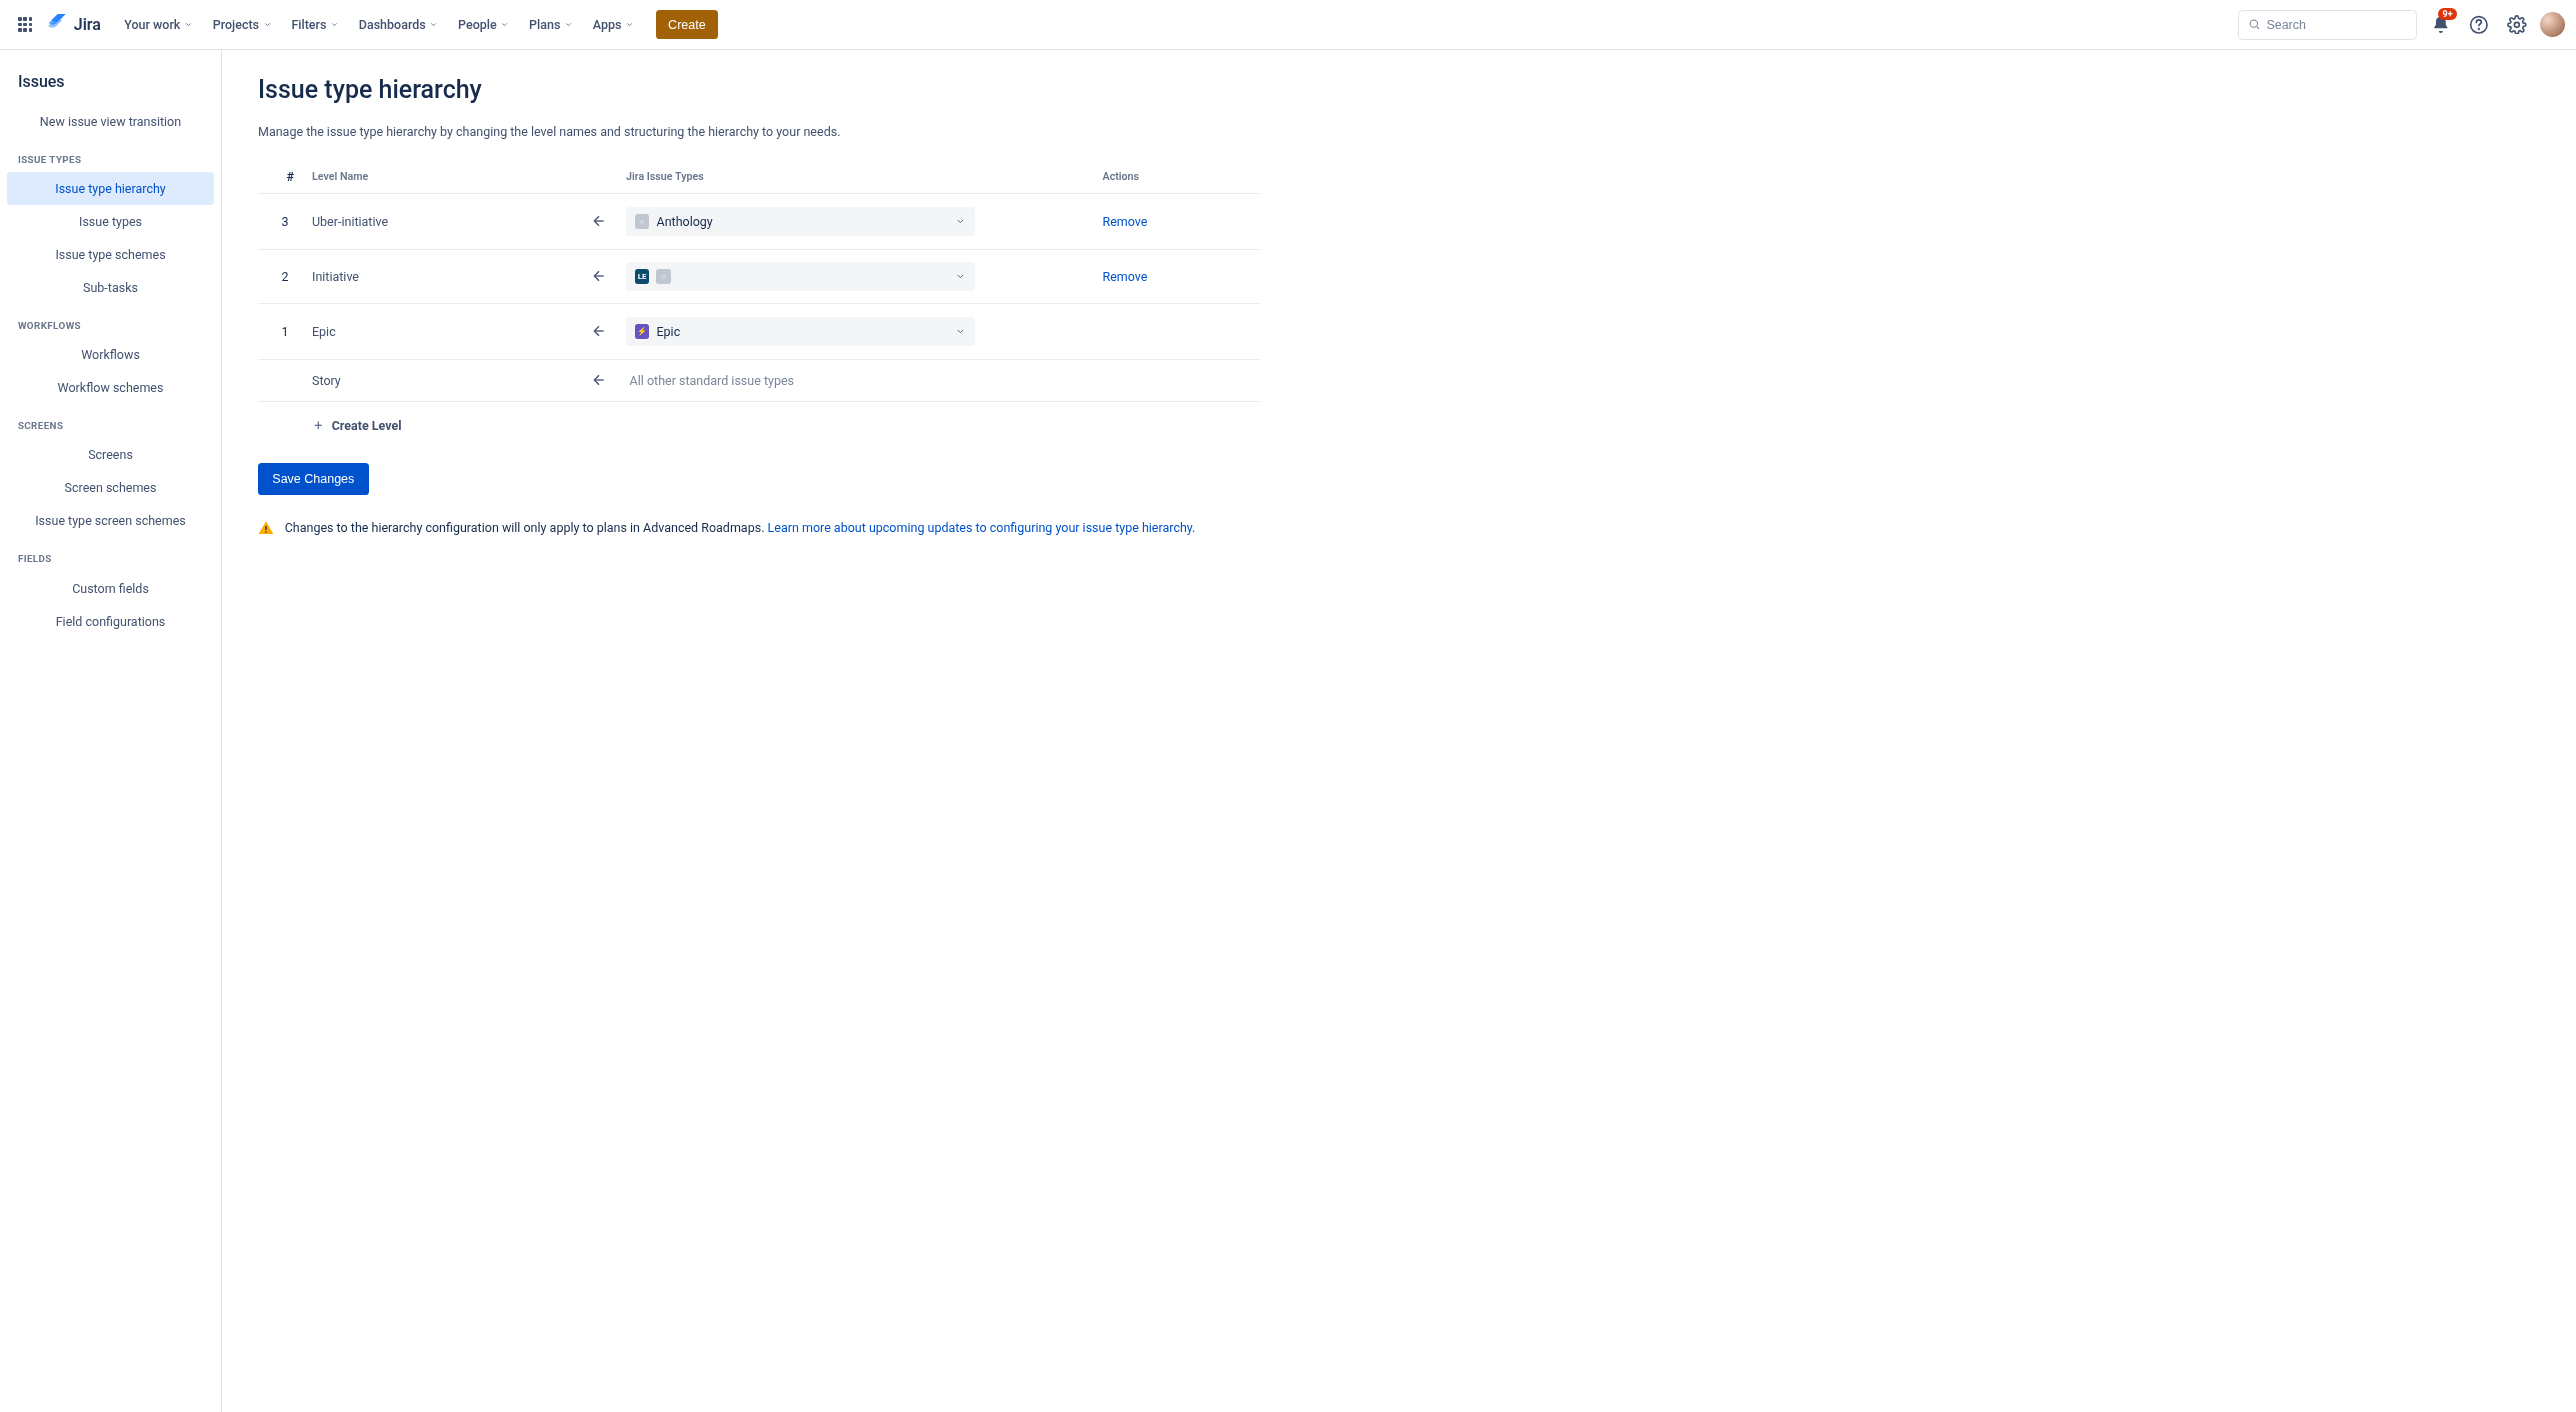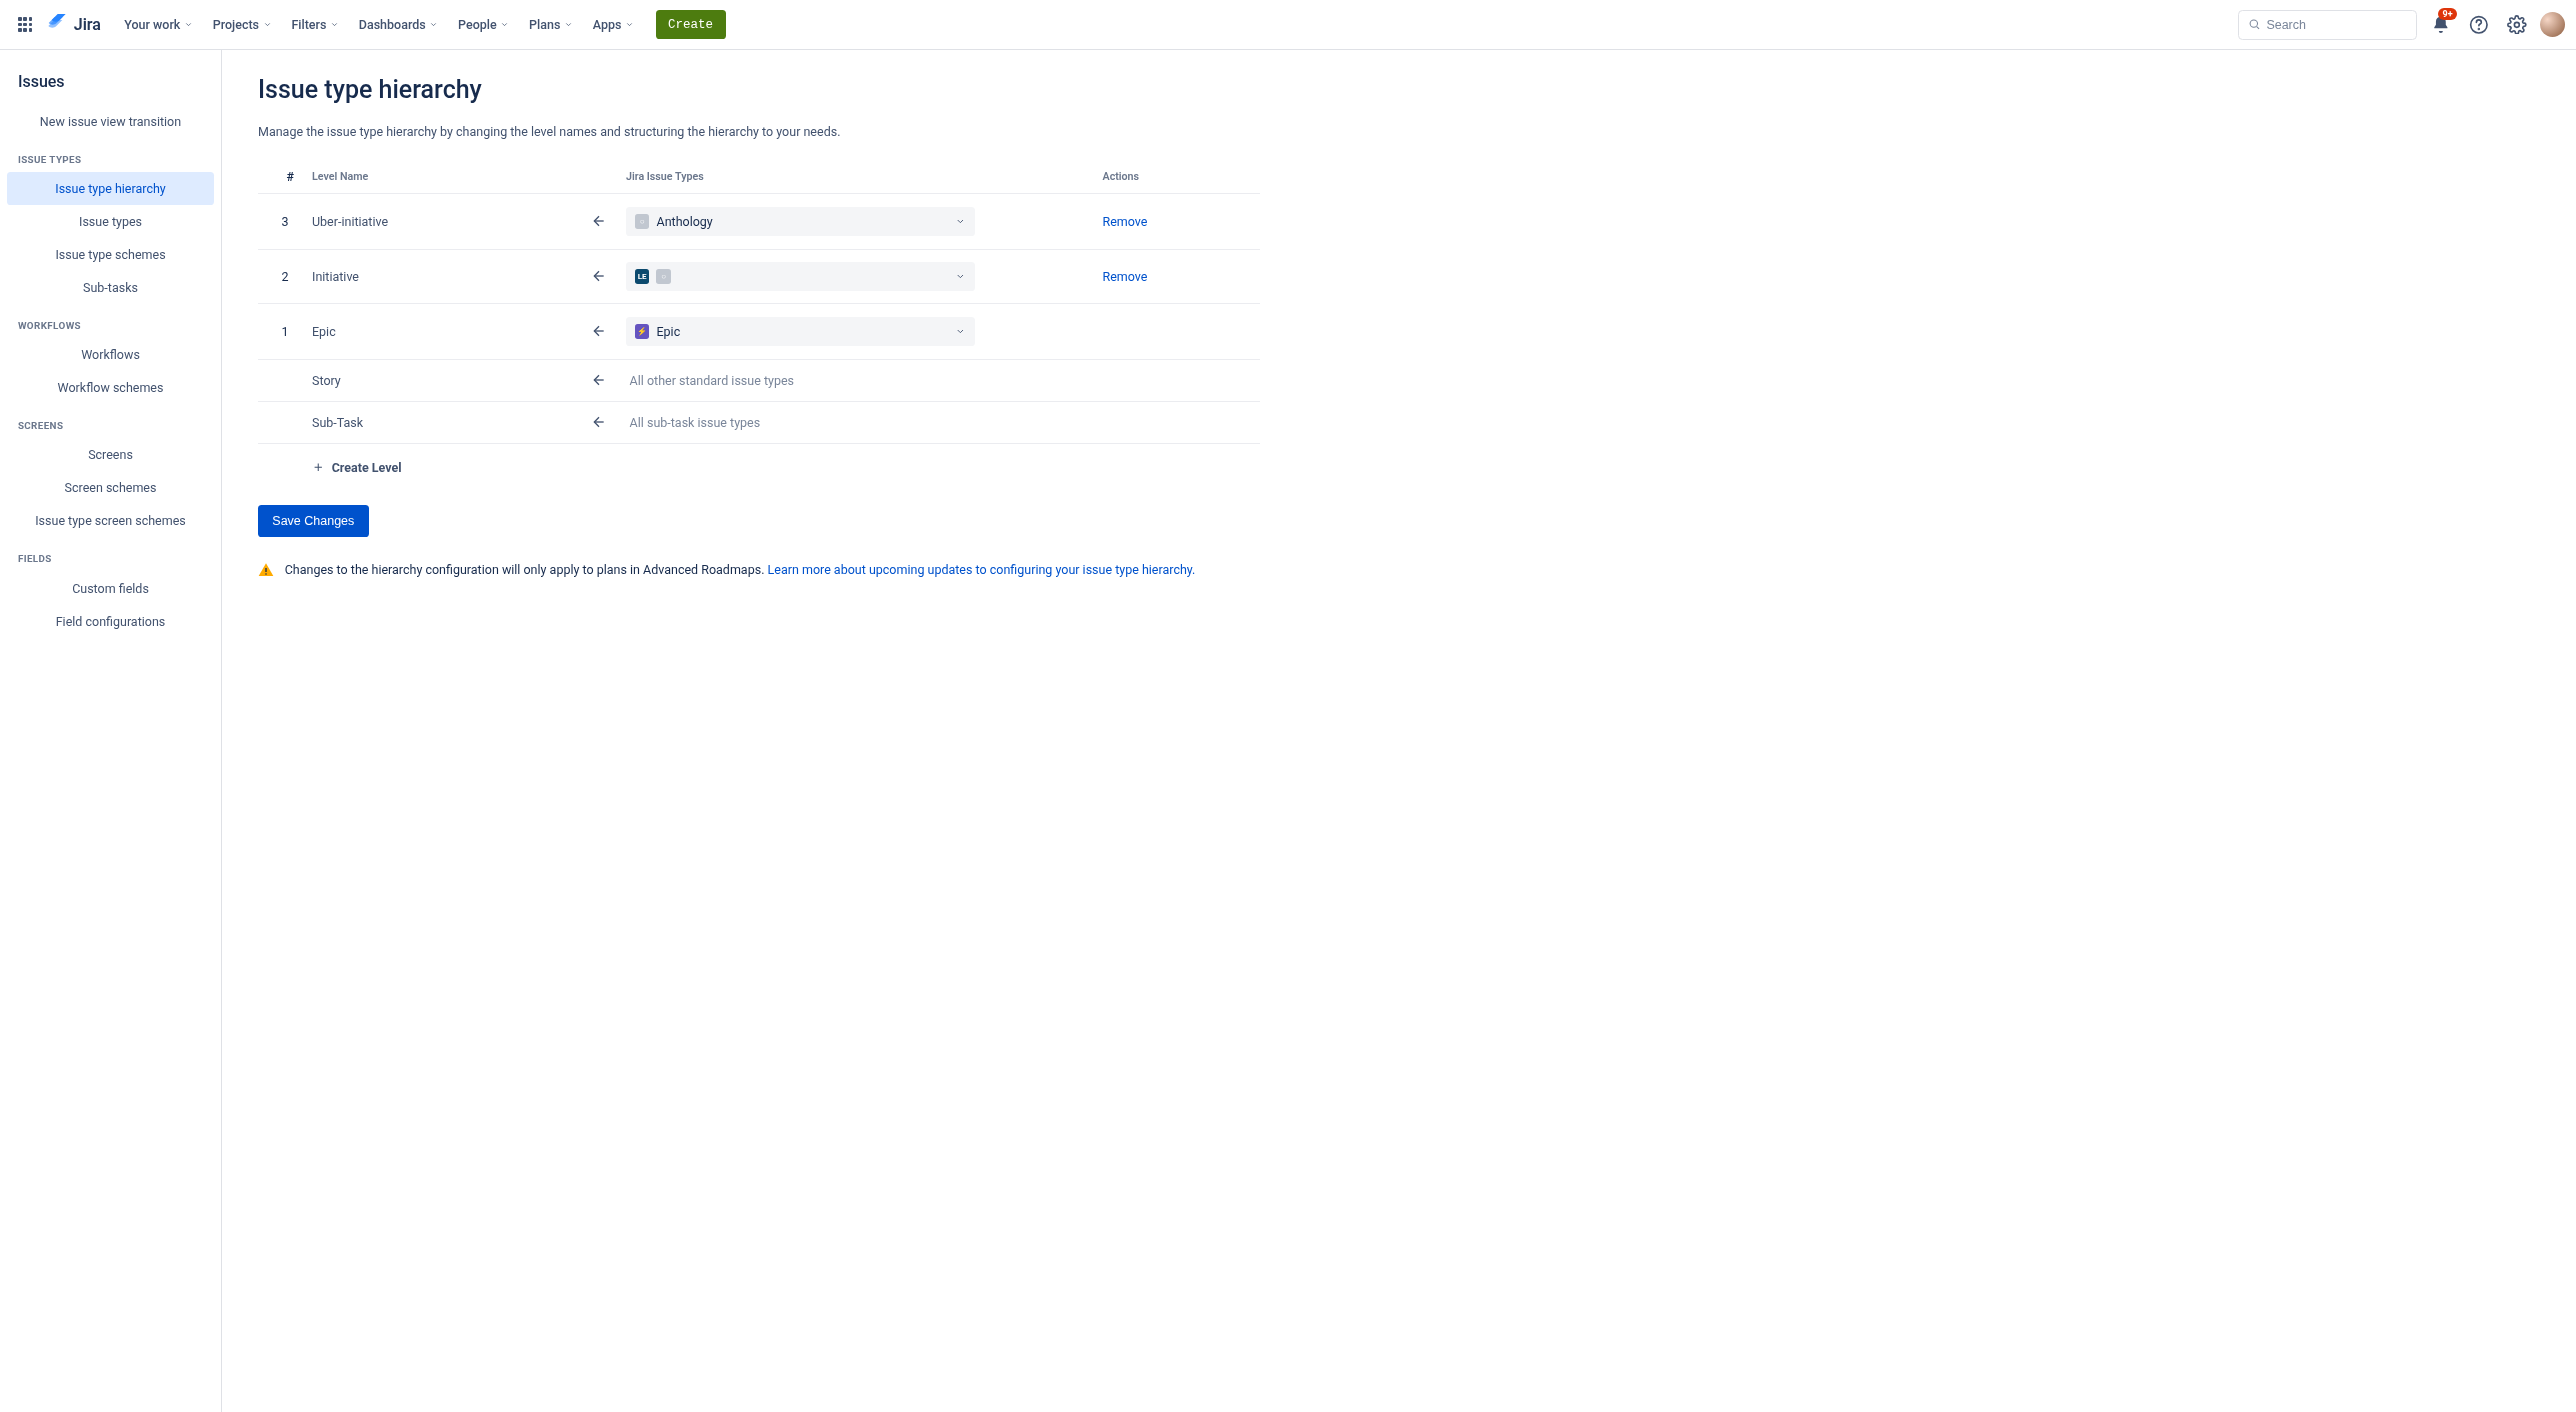--- a/index.html
+++ b/index.html
@@ -19,21 +19,21 @@
   }
   .topnav-left { display: flex; align-items: center; gap: 3.6px; }
   .app-switcher { width: 29px; height: 29px; display:flex; align-items:center; justify-content:center; border-radius:2.7px; cursor:pointer;}
   .grid9 { display:grid; grid-template-columns:repeat(3,3.6px); grid-template-rows:repeat(3,3.6px); gap:1.8px;}
   .grid9 span{width:3.6px;height:3.6px;background:#42526E;border-radius:0.9px;}
   .logo { display:flex; align-items:center; gap:5.4px; color:#253858; font-weight:600; font-size:16px; margin: 0 10.7px 0 3.6px; cursor:pointer;}
   .logo svg { width:21.5px; height:21.5px;}
   .nav-items { display:flex; align-items:center; gap:1.8px;}
   .nav-item { display:flex; align-items:center; gap:3.6px; padding:5.4px 9px; border-radius:2.7px; font-size:12.5px; font-weight:500; color:#42526E; cursor:pointer;}
   .chev { width:9px; height:9px; }
-  .btn-primary { background:#4d7c0f; color:#fff; border:none; padding:7.2px 12.5px; border-radius:3.6px; font-weight:500; font-size:12.5px; cursor:pointer; margin-left:9px;font-family:Liberation Mono, monospace;}
+  .btn-primary { background:#a16207; color:#fff; border:none; padding:7.2px 12.5px; border-radius:3.6px; font-weight:500; font-size:12.5px; cursor:pointer; margin-left:9px;}
   .topnav-right{ margin-left:auto; display:flex; align-items:center; gap:9px;}
   .search-box{ display:flex; align-items:center; border:0.9px solid #DFE1E6; border-radius:4.5px; padding:3px 9px; height:30px; width:179px;}
   .search-box input{ border:none; outline:none; font-size:12.5px; margin-left:5.4px; width:100%; color:#172B4D;}
   .search-box input::placeholder{color:#7A869A;}
   .icon-btn{ width:29px; height:29px; display:flex; align-items:center; justify-content:center; border-radius:50%; cursor:pointer; color:#42526E;}
   .notif-wrap{ position:relative;}
   .badge{ position:absolute; top:-1.8px; right:-1.8px; background:#DE350B; color:#fff; font-size:9px; font-weight:700; padding:0.9px 4.5px; border-radius:7.2px;}
   .avatar{ width:25px; height:25px; border-radius:50%; background: linear-gradient(135deg,#ffb199,#ff0844); display:flex; align-items:center; justify-content:center; color:#fff; font-size:10.7px; font-weight:600; cursor:pointer; background-size:cover; background-position:center;}
   
   
@@ -281,32 +281,20 @@
             <div class="levelname">Story</div>
             <div class="arrowcol">
               <svg width="16" height="16" viewBox="0 0 24 24" fill="none" stroke="#42526E" stroke-width="2">
                 <line x1="19" y1="12" x2="5" y2="12"></line>
                 <polyline points="12 19 5 12 12 5"></polyline>
               </svg>
             </div>
             <div><span class="static-text">All other standard issue types</span></div>
             <div class="actionscol"></div>
           </div>
-          <div class="hrow">
-            <div class="numcol"></div>
-            <div class="levelname">Sub-Task</div>
-            <div class="arrowcol">
-              <svg width="16" height="16" viewBox="0 0 24 24" fill="none" stroke="#42526E" stroke-width="2">
-                <line x1="19" y1="12" x2="5" y2="12"></line>
-                <polyline points="12 19 5 12 12 5"></polyline>
-              </svg>
-            </div>
-            <div><span class="static-text">All sub-task issue types</span></div>
-            <div class="actionscol"></div>
-          </div>
         </div>
     </div>
     
     <div class="create-level">
       <svg width="12.5" height="12.5" viewBox="0 0 24 24" fill="none" stroke="#42526E" stroke-width="2">
           <line x1="12" y1="5" x2="12" y2="19"></line>
           <line x1="5" y1="12" x2="19" y2="12"></line>
         </svg>
       <span>Create Level</span>
     </div>

